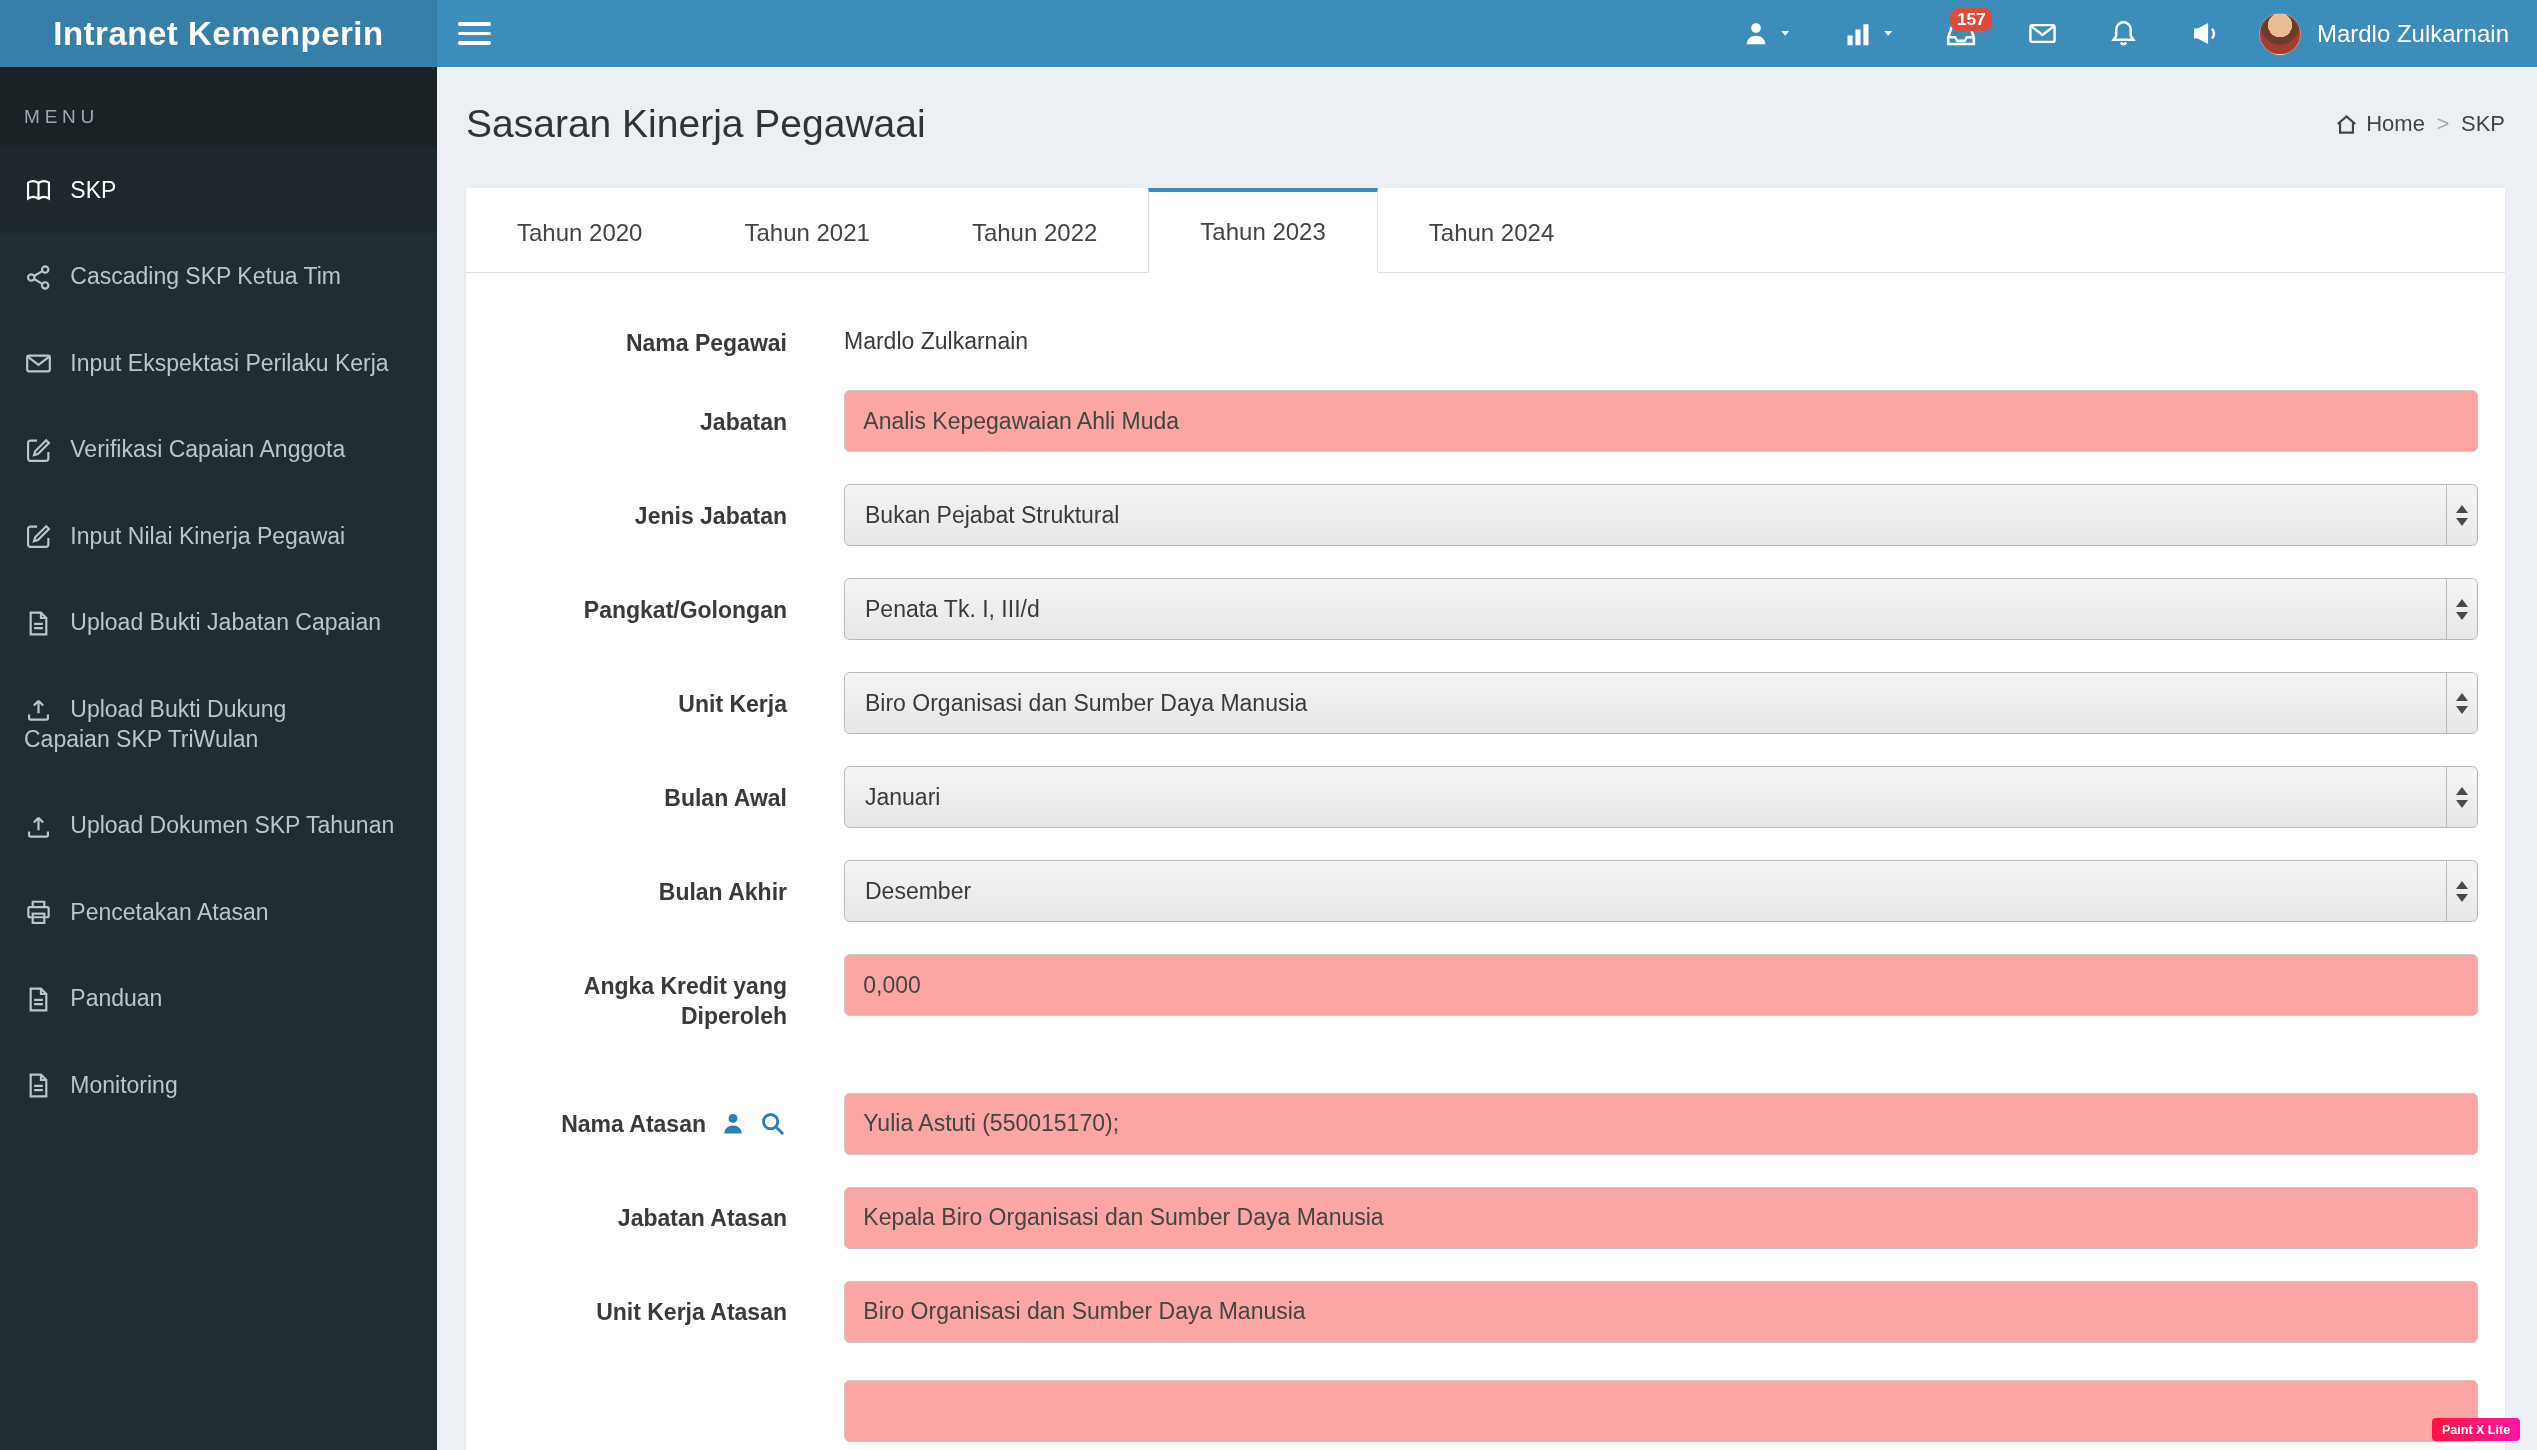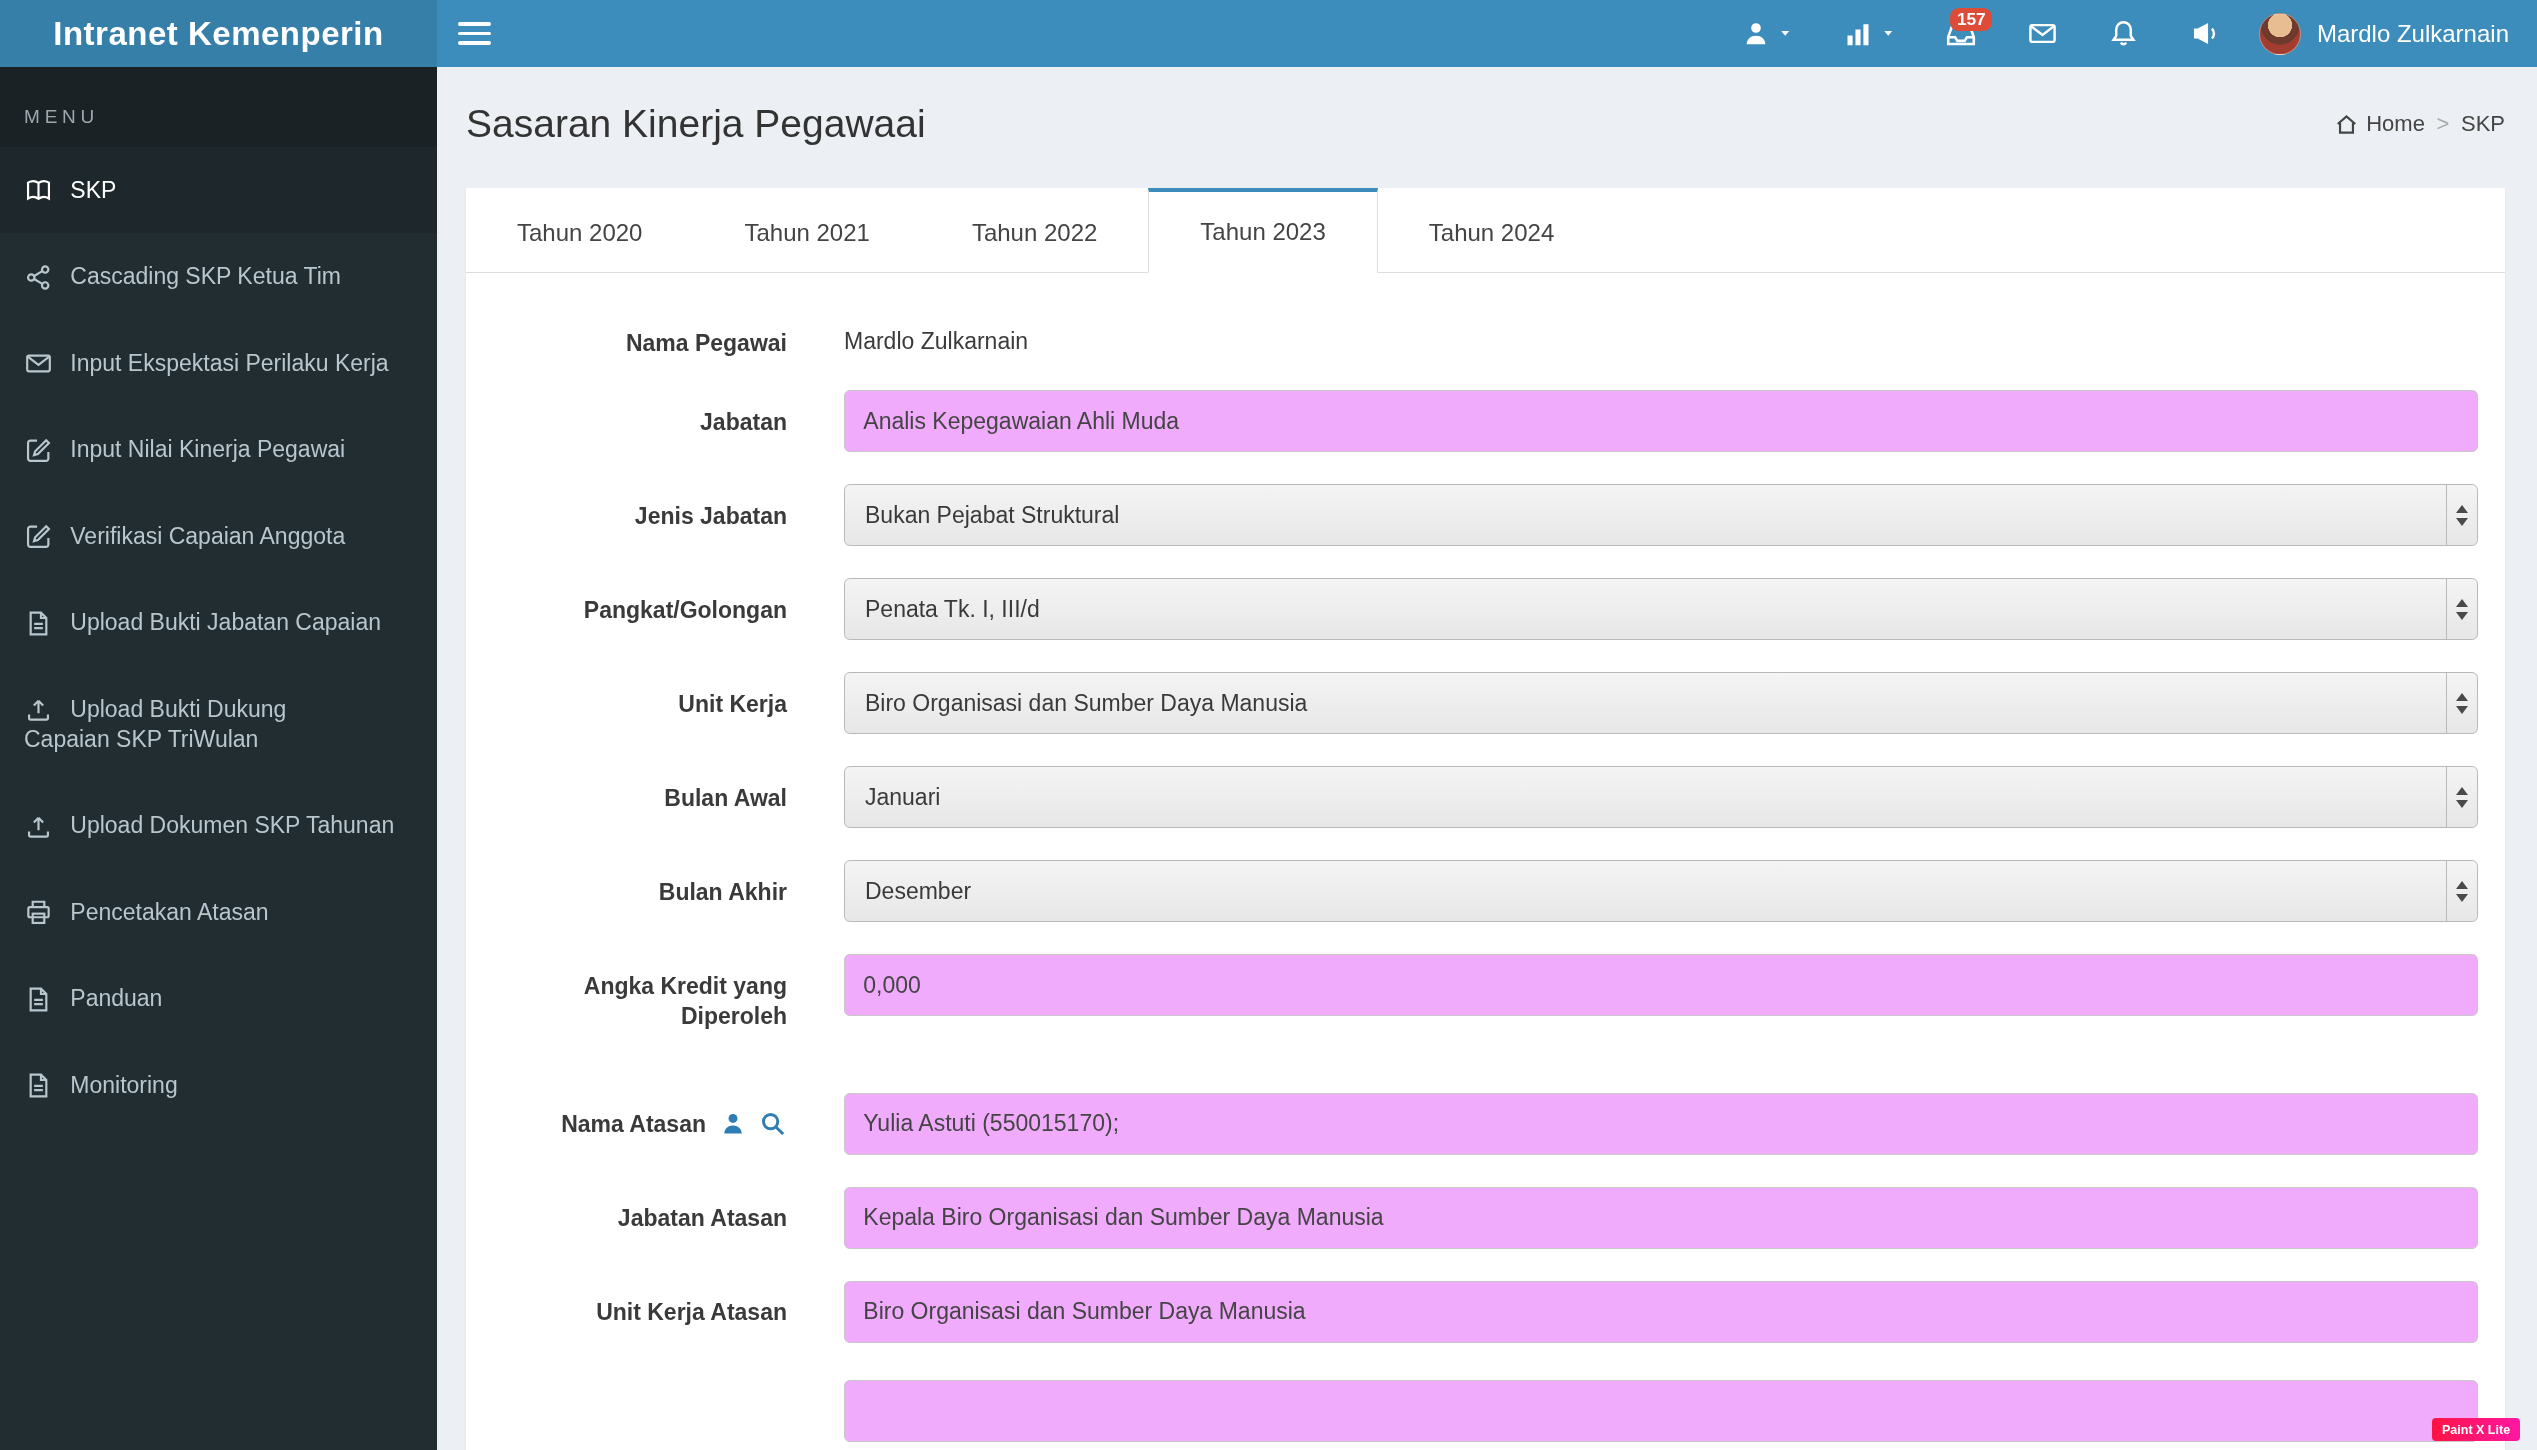--- a/index.html
+++ b/index.html
@@ -95,21 +95,21 @@
   .lbl {
     width:289px; flex:none; text-align:right; font-weight:bold;
     font-size:23px; color:#3a3a3a; padding-top:16.4px; line-height:30px;
   }
   .lbl.with-icons { display:flex; justify-content:flex-end; align-items:center; padding-top:0; height:62px; gap:12.5px; }
   .lbl.with-icons .icon-btn { cursor:pointer; display:flex; }
   .ctl { flex:1; margin-left:57px; }
   .static-val { font-size:23px; color:#3a3a3a; padding-top:16.4px; display:block; }
   .txt {
     width:100%; height:62px; border:1px solid #c8c8c8; border-radius:5.8px;
-    font-size:23px; color:#444; padding:0 18.3px; background:#f0abfc; outline:none;
+    font-size:23px; color:#444; padding:0 18.3px; background:#fca5a5; outline:none;
     font-family:inherit;
   }
   .sel {
     width:100%; height:62px; border:1px solid #b9b9b9; border-radius:5.8px;
     background:linear-gradient(180deg,#f4f4f4,#e7e7e7);
     display:flex; align-items:center; cursor:pointer; position:relative;
   }
   .sel .sel-text { font-size:23px; color:#3a3a3a; padding:0 20px; flex:1; white-space:nowrap; overflow:hidden; }
   .sel .sel-arrows {
     width:31px; height:100%; border-left:1px solid #b9b9b9;
@@ -247,30 +247,30 @@
           </svg>
       </span><span class="slabel">Input Ekspektasi Perilaku Kerja</span>
     </div>
 
     <div class="side-item">
       <span class="sicon">
         <svg width="29" height="29" viewBox="0 0 20 20" fill="none" stroke="currentColor" stroke-width="1.5">
             <path d="M16.8 11v4.6a1.6 1.6 0 0 1-1.6 1.6H4.4a1.6 1.6 0 0 1-1.6-1.6V4.8a1.6 1.6 0 0 1 1.6-1.6H9"></path>
             <path d="M15.3 2.9l1.9 1.9-7.6 7.6-2.7.8.8-2.7z"></path>
           </svg>
-      </span><span class="slabel">Input Nilai Kinerja Pegawai</span>
+      </span><span class="slabel">Verifikasi Capaian Anggota</span>
     </div>
 
     <div class="side-item">
       <span class="sicon">
         <svg width="29" height="29" viewBox="0 0 20 20" fill="none" stroke="currentColor" stroke-width="1.5">
             <path d="M16.8 11v4.6a1.6 1.6 0 0 1-1.6 1.6H4.4a1.6 1.6 0 0 1-1.6-1.6V4.8a1.6 1.6 0 0 1 1.6-1.6H9"></path>
             <path d="M15.3 2.9l1.9 1.9-7.6 7.6-2.7.8.8-2.7z"></path>
           </svg>
-      </span><span class="slabel">Verifikasi Capaian Anggota</span>
+      </span><span class="slabel">Input Nilai Kinerja Pegawai</span>
     </div>
 
     <div class="side-item">
       <span class="sicon">
         <svg width="29" height="29" viewBox="0 0 20 20" fill="none" stroke="currentColor" stroke-width="1.5">
             <path d="M4.6 2.5h7.1l3.7 3.7v11.3H4.6z"></path>
             <path d="M11.7 2.5v3.7h3.7"></path>
             <path d="M7 10.2h6M7 13.2h6"></path>
           </svg>
       </span><span class="slabel">Upload Bukti Jabatan Capaian</span>

